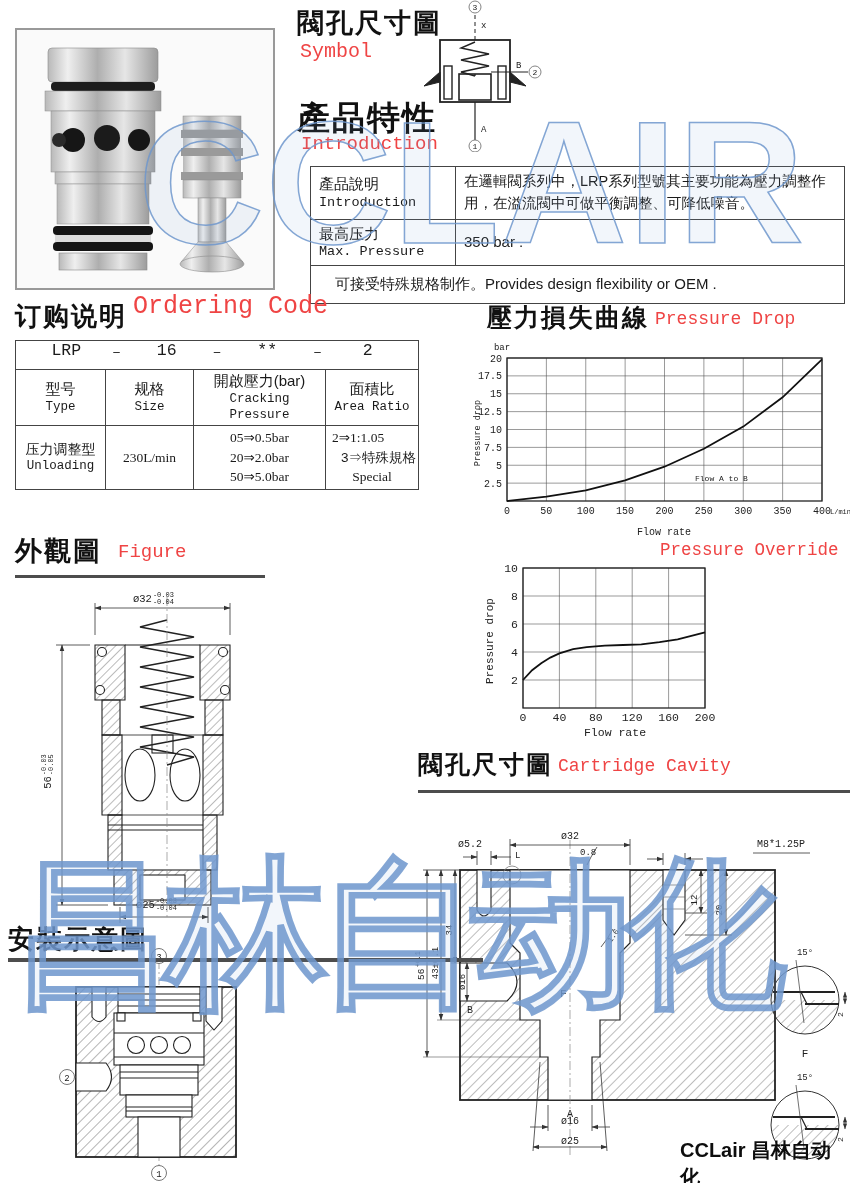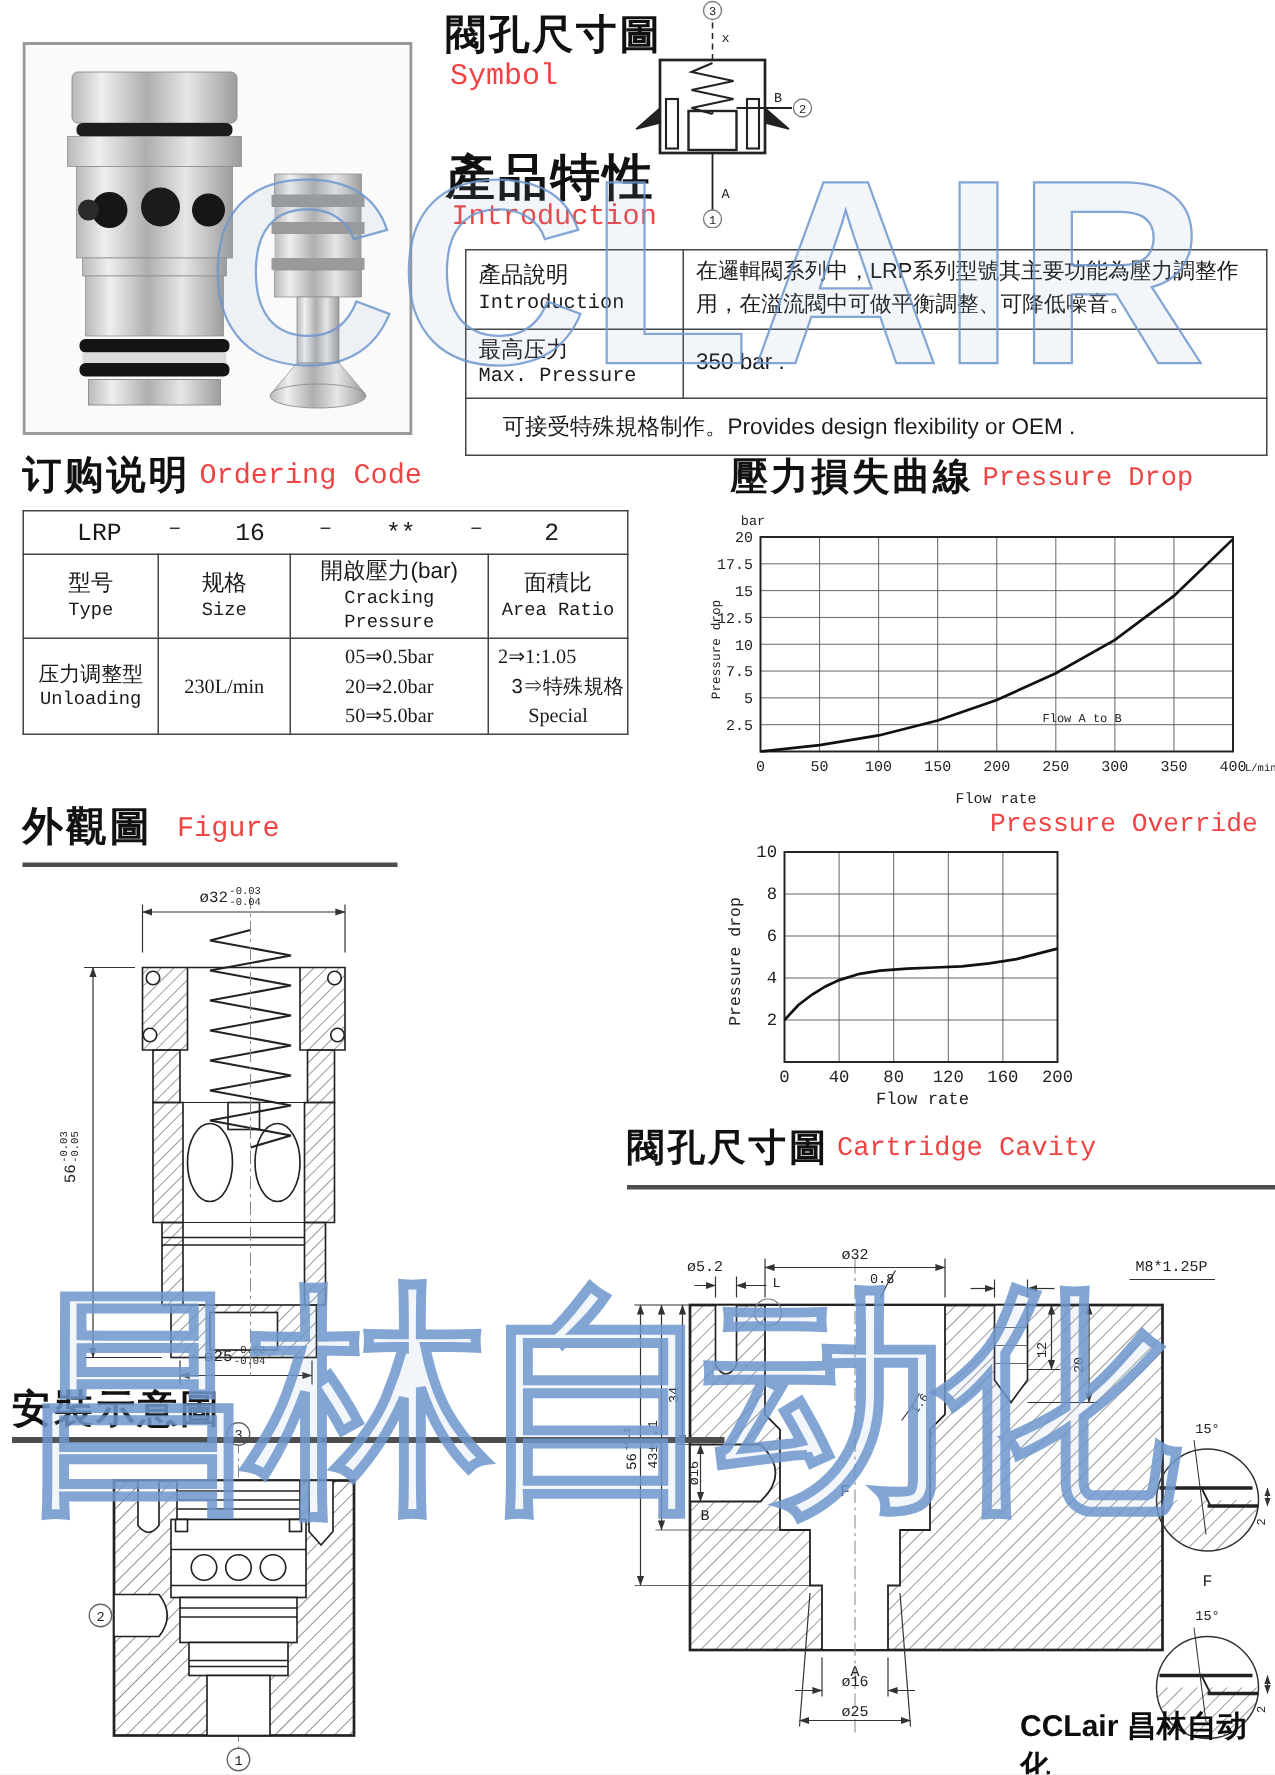--- a/index.html
+++ b/index.html
@@ -13,21 +13,21 @@
   .intro-table{position:absolute;left:310px;top:166px;width:535px;z-index:1}
   .intro-table td{border:1px solid #444;vertical-align:middle;padding:4px 8px}
   .intro-table .lbl{width:128px;font-size:15px;line-height:1.3}
   .intro-table .lbl .en{font-family:"Liberation Mono","DejaVu Sans Mono",monospace;font-size:13.5px}
   .intro-table .val{font-size:14.5px;line-height:1.5}
   .intro-table .mono{font-family:Liberation Sans, sans-serif;font-size:15px}
   .intro-table .note{font-size:15px;padding:9px 24px}
   .ord-table{position:absolute;left:15px;top:340px;width:403px;z-index:1}
   .ord-table td{border:1px solid #444;text-align:center;vertical-align:middle;padding:2px}
   .ord-table .code-cell{position:relative;height:28px;padding:0}
-  .code-grid{display:flex;height:100%;align-items:center}
+  .code-grid{display:flex;height:100%;}
   .code-grid span{flex:1;font-family:"Liberation Mono","DejaVu Sans Mono",monospace;font-size:16.5px}
   .dash{position:absolute;top:3px;font-family:"Liberation Mono",monospace;font-size:15px;color:#333;transform:translateX(-50%)}
   .ord-table .zh{font-size:15px;line-height:1.25}
   .ord-table .en{font-family:"Liberation Mono","DejaVu Sans Mono",monospace;font-size:12.5px;line-height:1.3}
   .ord-table .cell-line{font-family:Liberation Serif, serif;font-size:13.5px;line-height:1.45}
   .ord-table .cell-line.zh2{font-family:"Liberation Sans",sans-serif;font-size:13.5px}
   .wm{position:absolute;z-index:3;pointer-events:none;white-space:nowrap;font-weight:700;
       color:rgba(130,165,215,0.10);-webkit-text-stroke:1.5px rgba(110,150,205,0.85)}
   .tolbox{position:absolute;display:flex;align-items:center;z-index:2;
           font-family:"Liberation Mono","DejaVu Sans Mono",monospace;font-size:10.5px;color:#222}
@@ -134,21 +134,21 @@
       </td>
       <td class="val mono">350 bar .</td>
     </tr>
     <tr>
       <td class="note" colspan="2">可接受特殊規格制作。Provides design flexibility or OEM .</td>
     </tr>
   </tbody>
     </table>
 
   <div class="h-zh" style="left:15px;top:299px;font-size:26px">订购说明</div>
-  <div class="h-en" style="left:133px;top:306px;font-size:19px">Ordering Code</div>
+  <div class="h-en" style="left:133px;top:292px;font-size:25px">Ordering Code</div>
 
   <table class="ord-table">
     <colgroup>
         <col style="width:90px">
         <col style="width:88px">
         <col style="width:132px">
         <col style="width:93px">
       </colgroup>
     <tbody>
         <tr>

